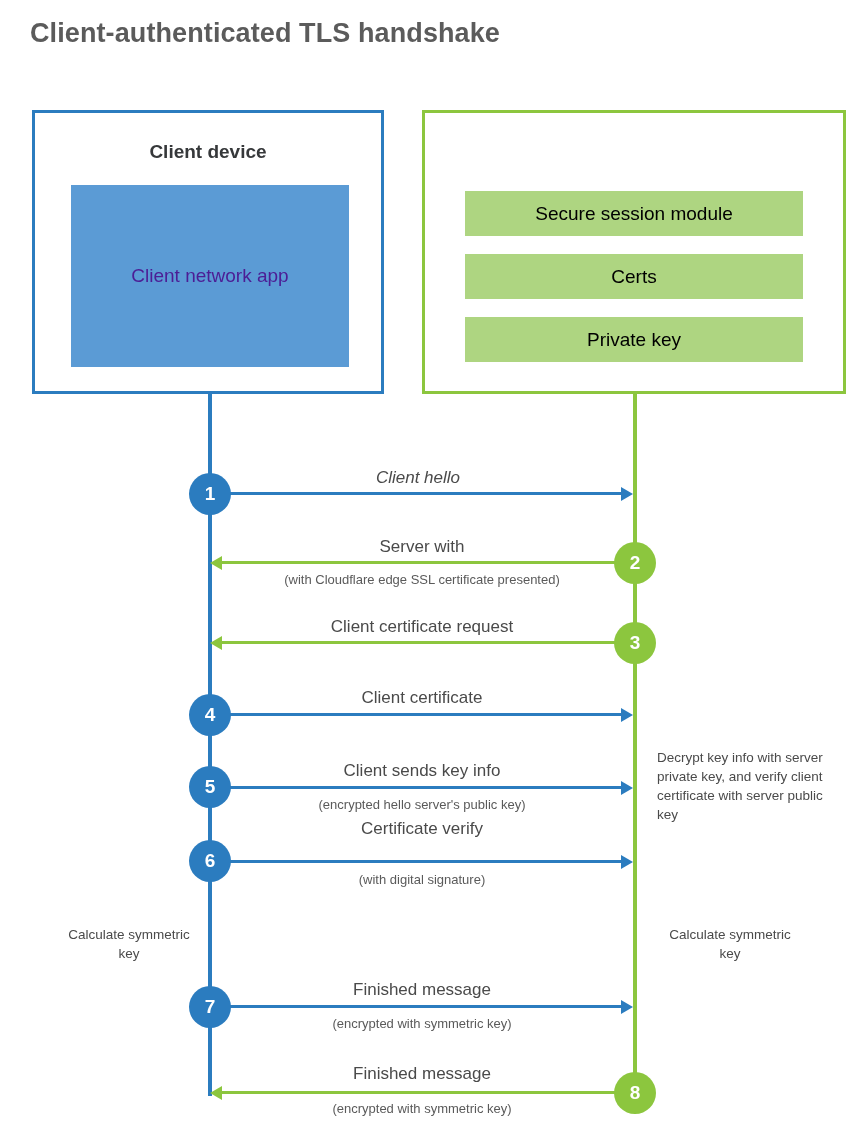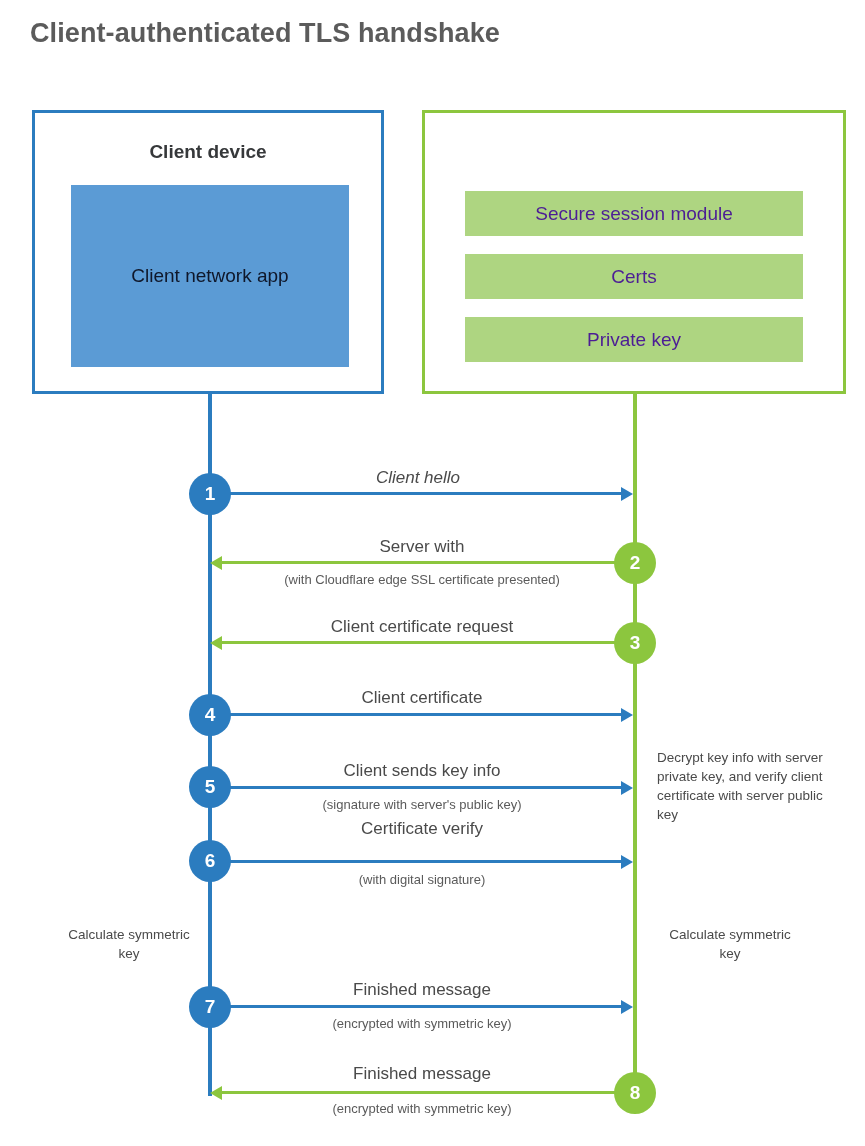--- a/index.html
+++ b/index.html
@@ -65,37 +65,37 @@
   }
 
   
   .client-app {
     position: absolute;
     left: 36px;
     top: 72px;
     width: 278px;
     height: 182px;
     background: #5b9bd5;
-    color: #0f172a;
+    color: #4c1d95;
     display: flex;
     align-items: center;
     justify-content: center;
     text-align: center;
     font-size: 19px;
     line-height: 1.35;
     padding: 0 10px;
     box-sizing: border-box;
   }
   .server-bar {
     position: absolute;
     left: 40px;
     width: 338px;
     height: 45px;
     background: #aed581;
-    color: #4c1d95;
+    color: #000000;
     display: flex;
     align-items: center;
     justify-content: center;
     text-align: center;
     font-size: 19px;
     box-sizing: border-box;
   }
   .server-bar.b0 { top: 78px; }
   .server-bar.b1 { top: 141px; }
   .server-bar.b2 { top: 204px; }
@@ -207,21 +207,21 @@
   <div class="badge green" style="left:614px; top:622px;">3</div>
 
   <div class="msg-label" style="left:210px; top:688px; width:424px;">Client certificate</div>
   <div class="msg-line right" style="left:210px; top:713px; width:412px;"></div>
   <div class="msg-head right" style="left:621px; top:708px;"></div>
   <div class="badge blue" style="left:189px; top:694px;">4</div>
 
   <div class="msg-label" style="left:210px; top:761px; width:424px;">Client sends key info</div>
   <div class="msg-line right" style="left:210px; top:786px; width:412px;"></div>
   <div class="msg-head right" style="left:621px; top:781px;"></div>
-  <div class="msg-sub" style="left:210px; top:797px; width:424px;">(signature with server's public key)</div>
+  <div class="msg-sub" style="left:210px; top:797px; width:424px;">(encrypted hello server's public key)</div>
   <div class="badge blue" style="left:189px; top:766px;">5</div>
 
   <div class="msg-label" style="left:210px; top:792px; width:424px;margin-top:27px;">Certificate verify</div>
   <div class="msg-line right" style="left:210px; top:860px; width:412px;"></div>
   <div class="msg-head right" style="left:621px; top:855px;"></div>
   <div class="msg-sub" style="left:210px; top:872px; width:424px;">(with digital signature)</div>
   <div class="badge blue" style="left:189px; top:840px;">6</div>
 
   <div class="msg-label" style="left:210px; top:980px; width:424px;">Finished message</div>
   <div class="msg-line right" style="left:210px; top:1005px; width:412px;"></div>

